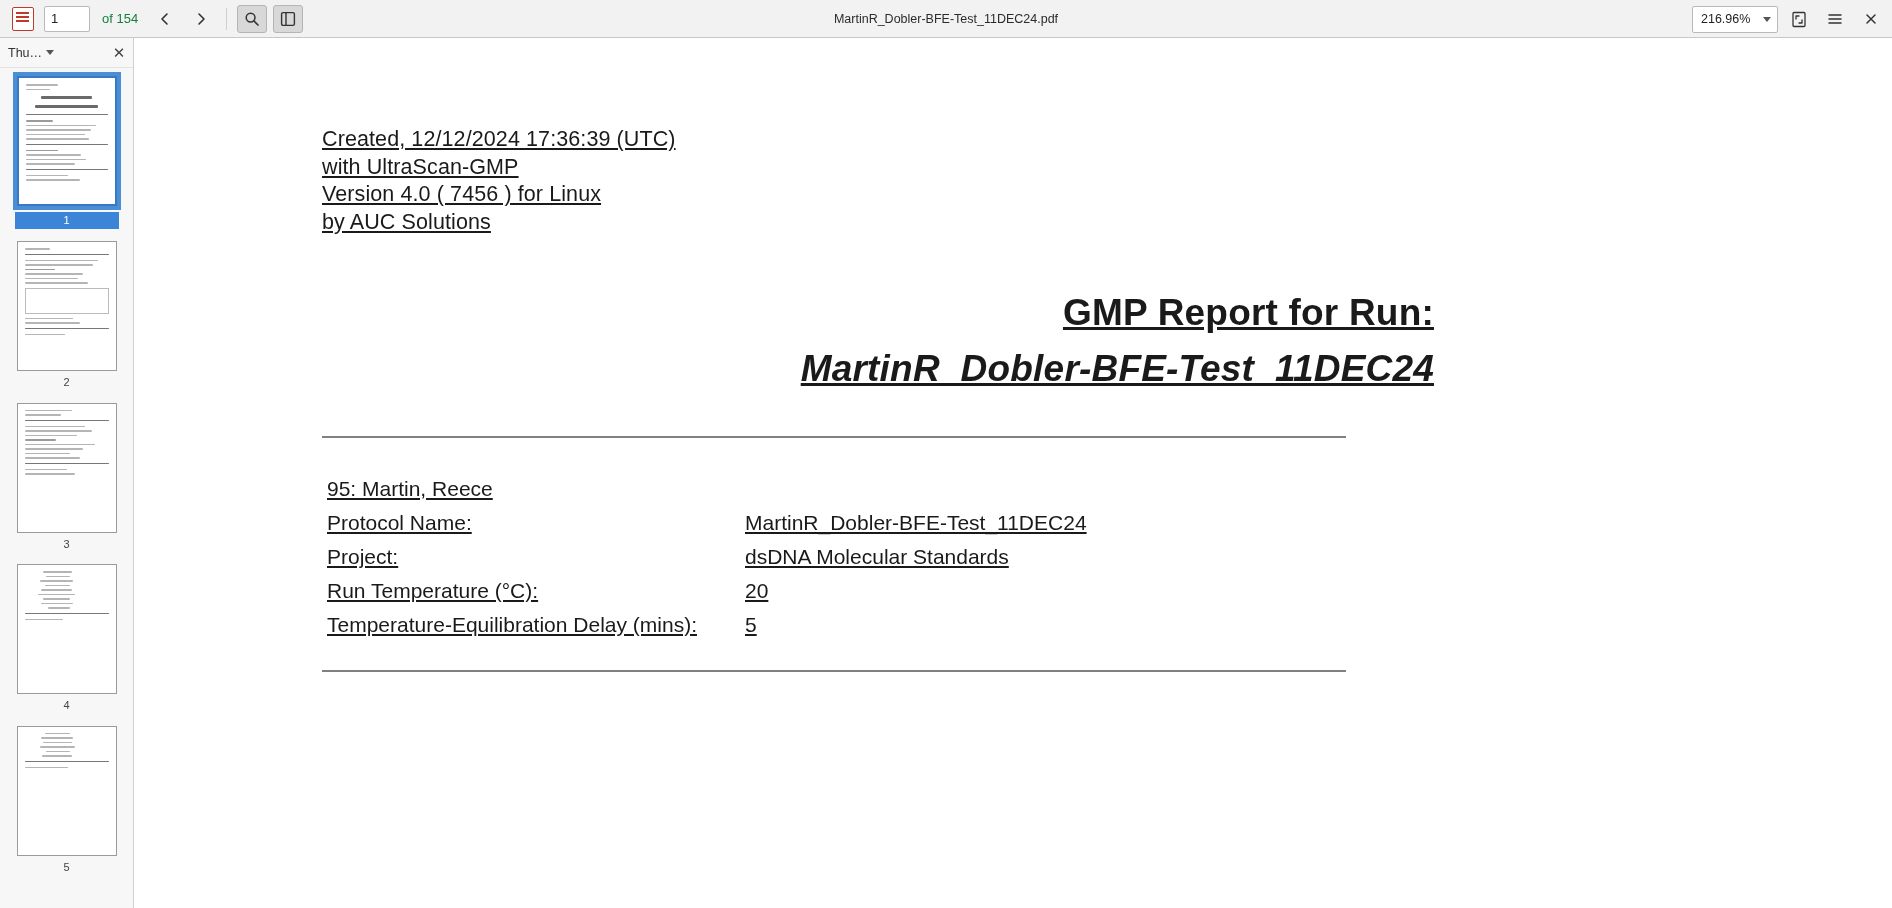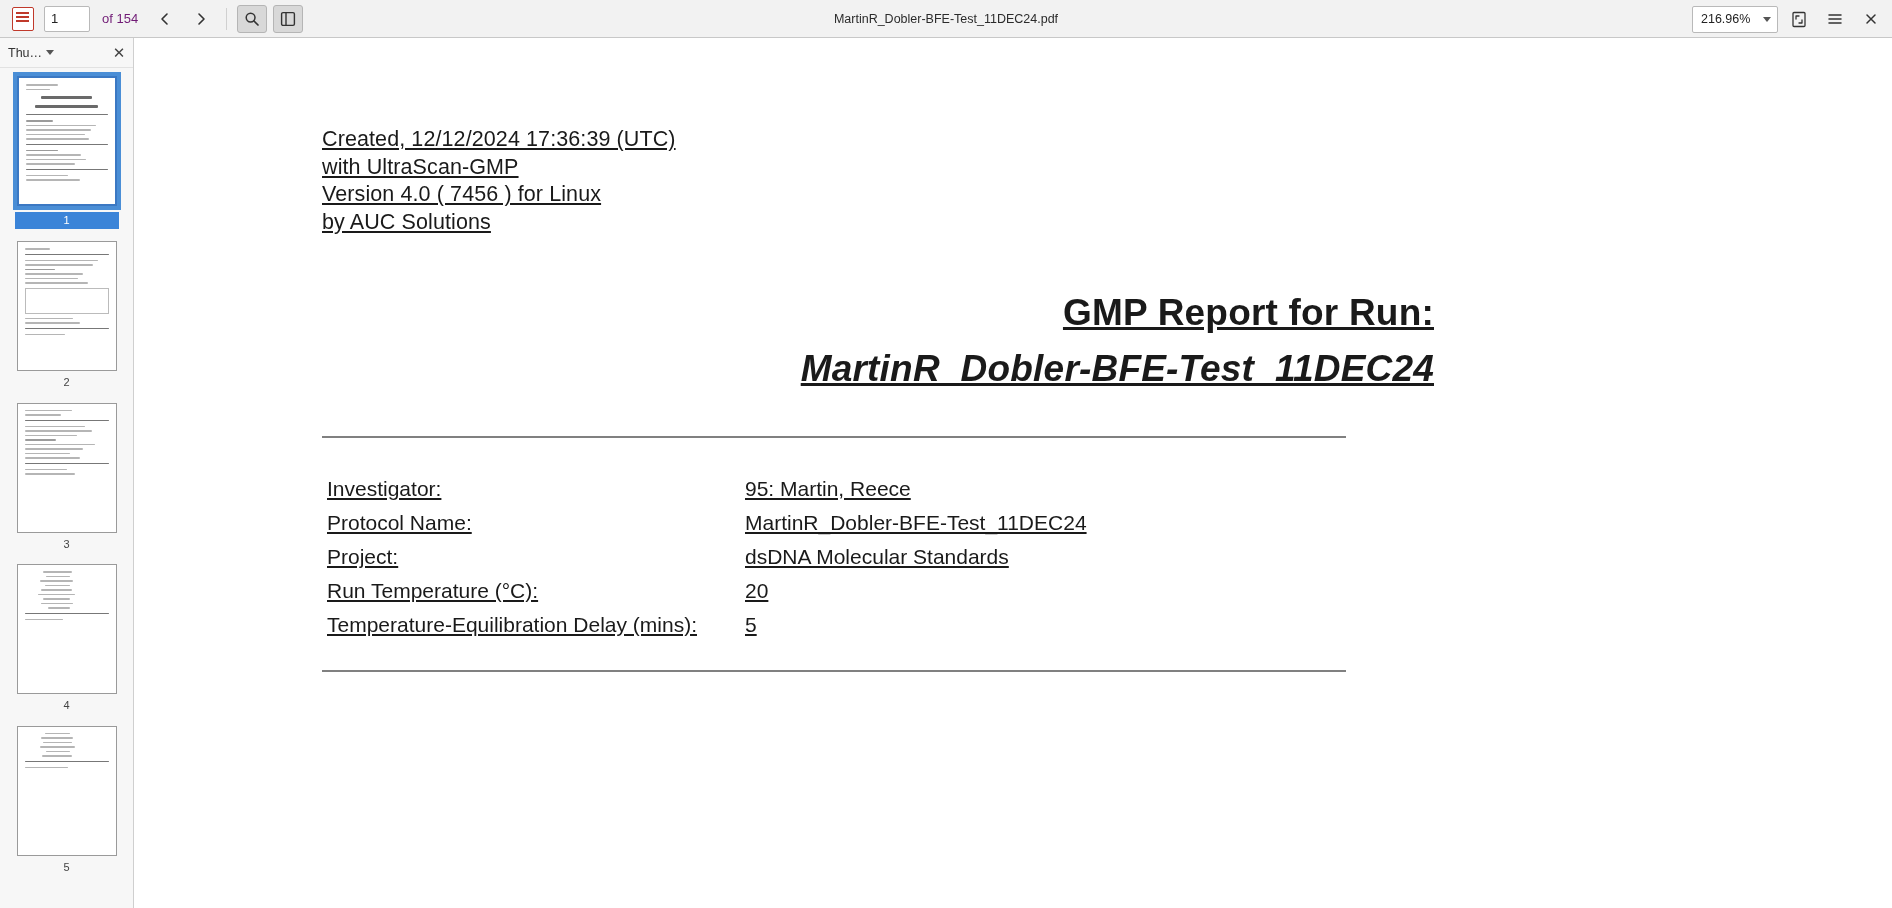--- a/index.html
+++ b/index.html
@@ -57,21 +57,21 @@
     border: 1px solid #b9b9b9;
     border-radius: 2px;
     background: #fff;
     font-size: 13px;
     padding: 0 6px;
     color: #222;
     outline: none;
   }
   .page-total {
     font-size: 13px;
-    color: #701a75;
+    color: #15803d;
     margin-left: 6px;
     margin-right: 6px;
     white-space: nowrap;
   }
 
   .sep {
     width: 1px; height: 22px; background: #d0d0d0; margin: 0 4px;
   }
 
   .doc-title {
@@ -453,21 +453,20 @@
         <div class="title-block">
           <div class="title-1">GMP Report for Run:</div>
           <div class="title-2">MartinR_Dobler-BFE-Test_11DEC24</div>
         </div>
 
         <div class="hr"></div>
 
         <div class="section">
 
           <div class="kv-row">
-            <div class="kv-key">Investigator:</div>
             <div class="kv-val">95: Martin, Reece</div>
           </div>
           <div class="kv-row">
             <div class="kv-key">Protocol Name:</div>
             <div class="kv-val">MartinR_Dobler-BFE-Test_11DEC24</div>
           </div>
           <div class="kv-row">
             <div class="kv-key">Project:</div>
             <div class="kv-val">dsDNA Molecular Standards</div>
           </div>

